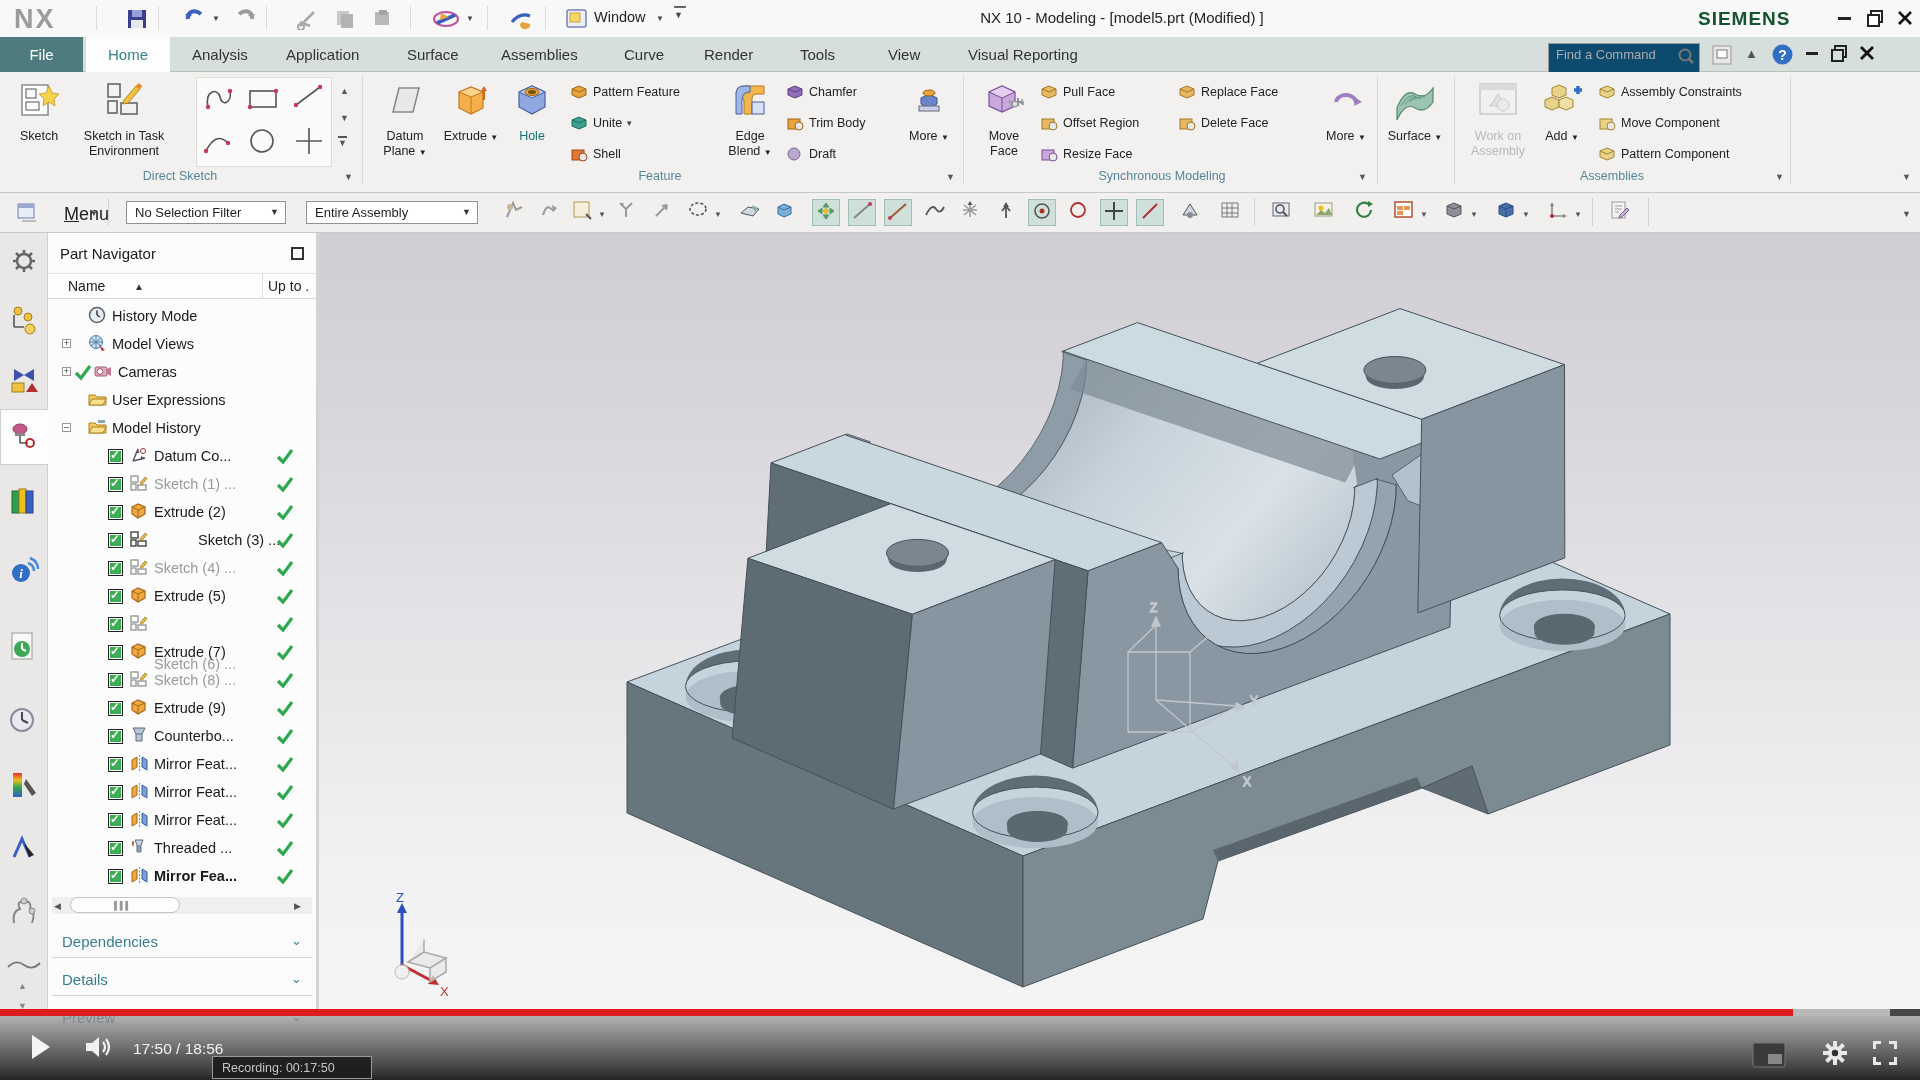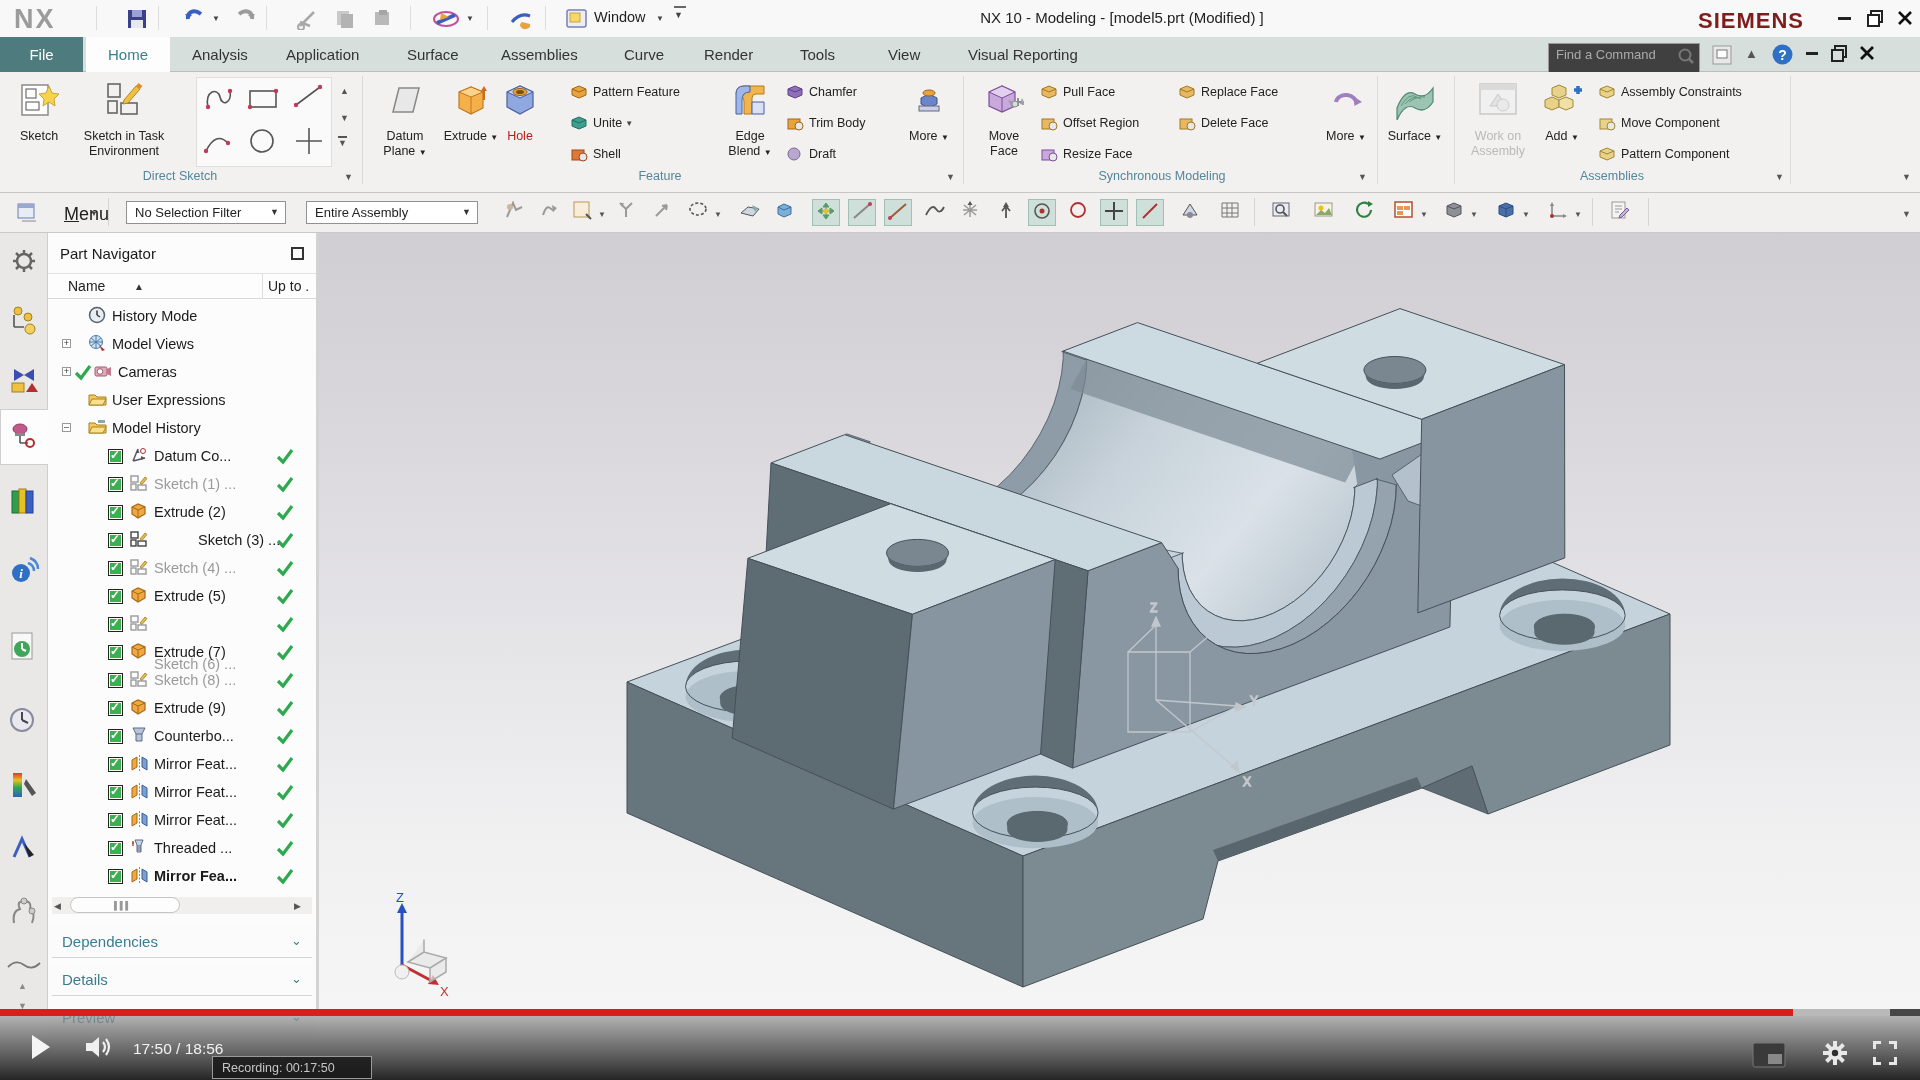--- a/index.html
+++ b/index.html
@@ -88,21 +88,21 @@
   <div class="abs" style="left:545px;top:6px;width:1px;height:24px;background:#ddd;"></div>
   <svg class="abs" style="left:565px;top:7px" width="24" height="24">
       <rect x="2" y="3" width="19" height="17" rx="2" fill="#eceef6" stroke="#7a7fb8" stroke-width="1.5"></rect>
       <rect x="5" y="6" width="10" height="9" fill="#f5d76a" stroke="#caa33a"></rect>
     </svg>
   <div class="abs" style="left:594px;top:9px;font-size:14.5px;color:#222;">Window</div>
   <div class="abs" style="left:656px;top:14px;font-size:8px;color:#444;">▼</div>
   <div class="abs" style="left:674px;top:10px;font-size:9px;color:#444;">▼</div>
   <div class="abs" style="left:674px;top:6px;width:12px;height:2px;background:#666;"></div>
   <div class="abs" style="left:1122px;top:9px;width:600px;margin-left:-300px;text-align:center;font-size:15px;color:#222;">NX 10 - Modeling - [model5.prt (Modified) ]</div>
-  <div class="abs" style="left:1698px;top:8px;font-size:22px;font-weight:bold;color:#7f1d1d;letter-spacing:1px;">SIEMENS</div>
+  <div class="abs" style="left:1698px;top:8px;font-size:19px;font-weight:bold;color:#14532d;letter-spacing:1px;">SIEMENS</div>
   <div class="abs" style="left:1838px;top:17px;width:13px;height:3px;background:#222;"></div>
   <svg class="abs" style="left:1866px;top:9px" width="18" height="18">
       <rect x="5" y="2" width="11" height="11" fill="none" stroke="#222" stroke-width="2"></rect>
       <rect x="2" y="6" width="11" height="11" fill="#fff" stroke="#222" stroke-width="2"></rect>
     </svg>
   <svg class="abs" style="left:1896px;top:9px" width="18" height="18">
       <path d="M3 3 L15 15 M15 3 L3 15" stroke="#111" stroke-width="2.6"></path>
     </svg>
 </div>
 
@@ -111,21 +111,21 @@
   <div class="tab" style="left:86px;width:84px;background:#fdfdfd;color:#38818b;text-align:center;padding:0;">Home</div>
   <div class="tab" style="left:178px;">Analysis</div>
   <div class="tab" style="left:272px;">Application</div>
   <div class="tab" style="left:393px;">Surface</div>
   <div class="tab" style="left:487px;">Assemblies</div>
   <div class="tab" style="left:610px;">Curve</div>
   <div class="tab" style="left:690px;">Render</div>
   <div class="tab" style="left:786px;">Tools</div>
   <div class="tab" style="left:874px;">View</div>
   <div class="tab" style="left:954px;">Visual Reporting</div>
-  <div class="abs" style="left:1548px;top:6px;width:152px;height:36px;background:#404040;border:1px solid #999;padding-left:48px;">
+  <div class="abs" style="left:1548px;top:6px;width:152px;height:36px;background:#0c4a6e;border:1px solid #999;padding-left:48px;">
     <div class="abs" style="left:7px;top:3px;font-size:13px;color:#aaa;">Find a Command</div>
     <svg class="abs" style="left:128px;top:3px" width="18" height="18">
         <circle cx="8" cy="8" r="5.5" fill="none" stroke="#777" stroke-width="2"></circle>
         <path d="M12 12 L16 16" stroke="#777" stroke-width="2.5"></path>
       </svg>
   </div>
   <svg class="abs" style="left:1712px;top:8px" width="20" height="20">
       <rect x="1" y="1" width="18" height="18" fill="#e8e8e8" stroke="#999"></rect>
       <rect x="5" y="5" width="10" height="8" fill="#fff" stroke="#777"></rect>
     </svg>
@@ -196,21 +196,21 @@
 <div class="bigbtn" style="left:440px;width:62px;color:#222">
       <svg width="40" height="40">
         <path d="M8 12 L20 7 L32 12 L32 28 L20 34 L8 28 Z" fill="#f5b04a" stroke="#c07820" stroke-width="1.2"></path>
         <path d="M8 12 L20 17 L32 12 L20 7 Z" fill="#fbd289" stroke="#c07820"></path>
         <path d="M20 17 L20 34" stroke="#c07820"></path>
         <path d="M33 8 L33 20" stroke="#d2691e" stroke-width="2"></path>
         <path d="M33 6 l-3 5 h6 z" fill="#d2691e"></path>
       </svg>
       <div>Extrude <span style="font-size:8px;">▼</span></div>
     </div>
-<div class="bigbtn" style="left:492px;width:56px;color:#b91c1c">
+<div class="bigbtn" style="left:504px;width:56px;color:#0f766e">
       <svg width="40" height="40">
         <path d="M7 12 L20 6 L33 12 L33 27 L20 34 L7 27 Z" fill="#8fa8e0" stroke="#4a5fa0" stroke-width="1.2"></path>
         <path d="M7 12 L20 18 L33 12 L20 6 Z" fill="#c3d0f0" stroke="#4a5fa0"></path>
         <ellipse cx="20" cy="12" rx="7" ry="3.5" fill="#e8a33d" stroke="#a06010"></ellipse>
         <ellipse cx="20" cy="12" rx="4" ry="2" fill="#7a5010"></ellipse>
       </svg>
       <div>Hole</div>
     </div>
 <div class="sb" style="left:570px;top:10px;">
       <svg width="18" height="17">

